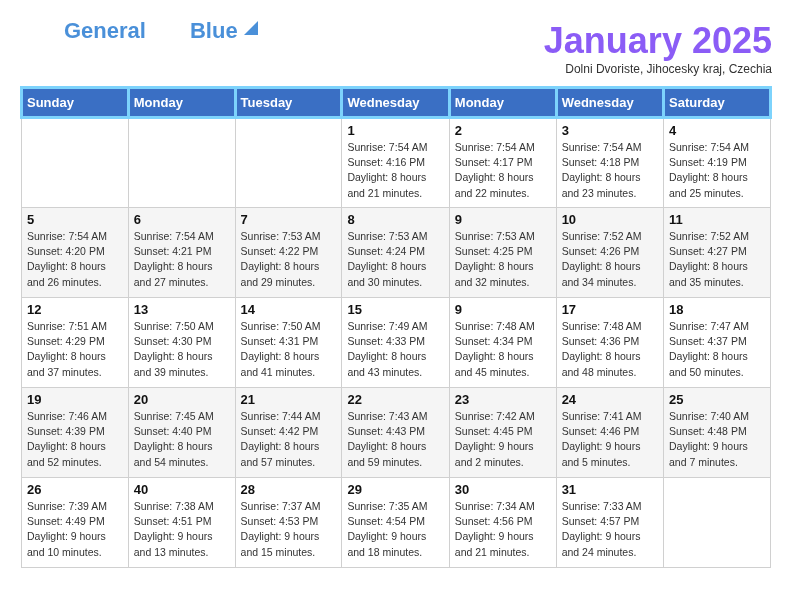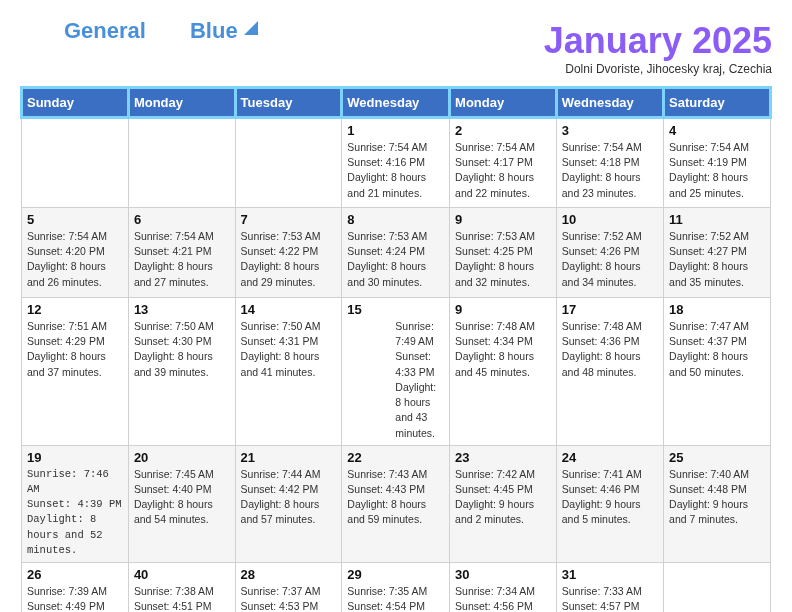--- a/index.html
+++ b/index.html
@@ -210,21 +210,21 @@
 Daylight: 8 hours and 39 minutes.</div>
         </td>
         <td>
           <span class="day-number">14</span>
           <div class="day-info" style="white-space: pre-line;">Sunrise: 7:50 AM
 Sunset: 4:31 PM
 Daylight: 8 hours and 41 minutes.</div>
         </td>
         <td>
           <span class="day-number">15</span>
-          <div class="day-info" style="white-space: pre-line; margin-left: 48px;">Sunrise: 7:49 AM
+          <div class="day-info" style="white-space: pre-line;">Sunrise: 7:49 AM
 Sunset: 4:33 PM
 Daylight: 8 hours and 43 minutes.</div>
         </td>
         <td>
           <span class="day-number">9</span>
           <div class="day-info" style="white-space: pre-line;">Sunrise: 7:48 AM
 Sunset: 4:34 PM
 Daylight: 8 hours and 45 minutes.</div>
         </td>
         <td>
@@ -236,21 +236,21 @@
         <td>
           <span class="day-number">18</span>
           <div class="day-info" style="white-space: pre-line;">Sunrise: 7:47 AM
 Sunset: 4:37 PM
 Daylight: 8 hours and 50 minutes.</div>
         </td>
       </tr>
       <tr>
         <td>
           <span class="day-number">19</span>
-          <div class="day-info" style="white-space: pre-line; font-family: Liberation Mono, monospace;">Sunrise: 7:46 AM
+          <div class="day-info" style="white-space: pre-line;">Sunrise: 7:46 AM
 Sunset: 4:39 PM
 Daylight: 8 hours and 52 minutes.</div>
         </td>
         <td>
           <span class="day-number">20</span>
           <div class="day-info" style="white-space: pre-line;">Sunrise: 7:45 AM
 Sunset: 4:40 PM
 Daylight: 8 hours and 54 minutes.</div>
         </td>
         <td>

